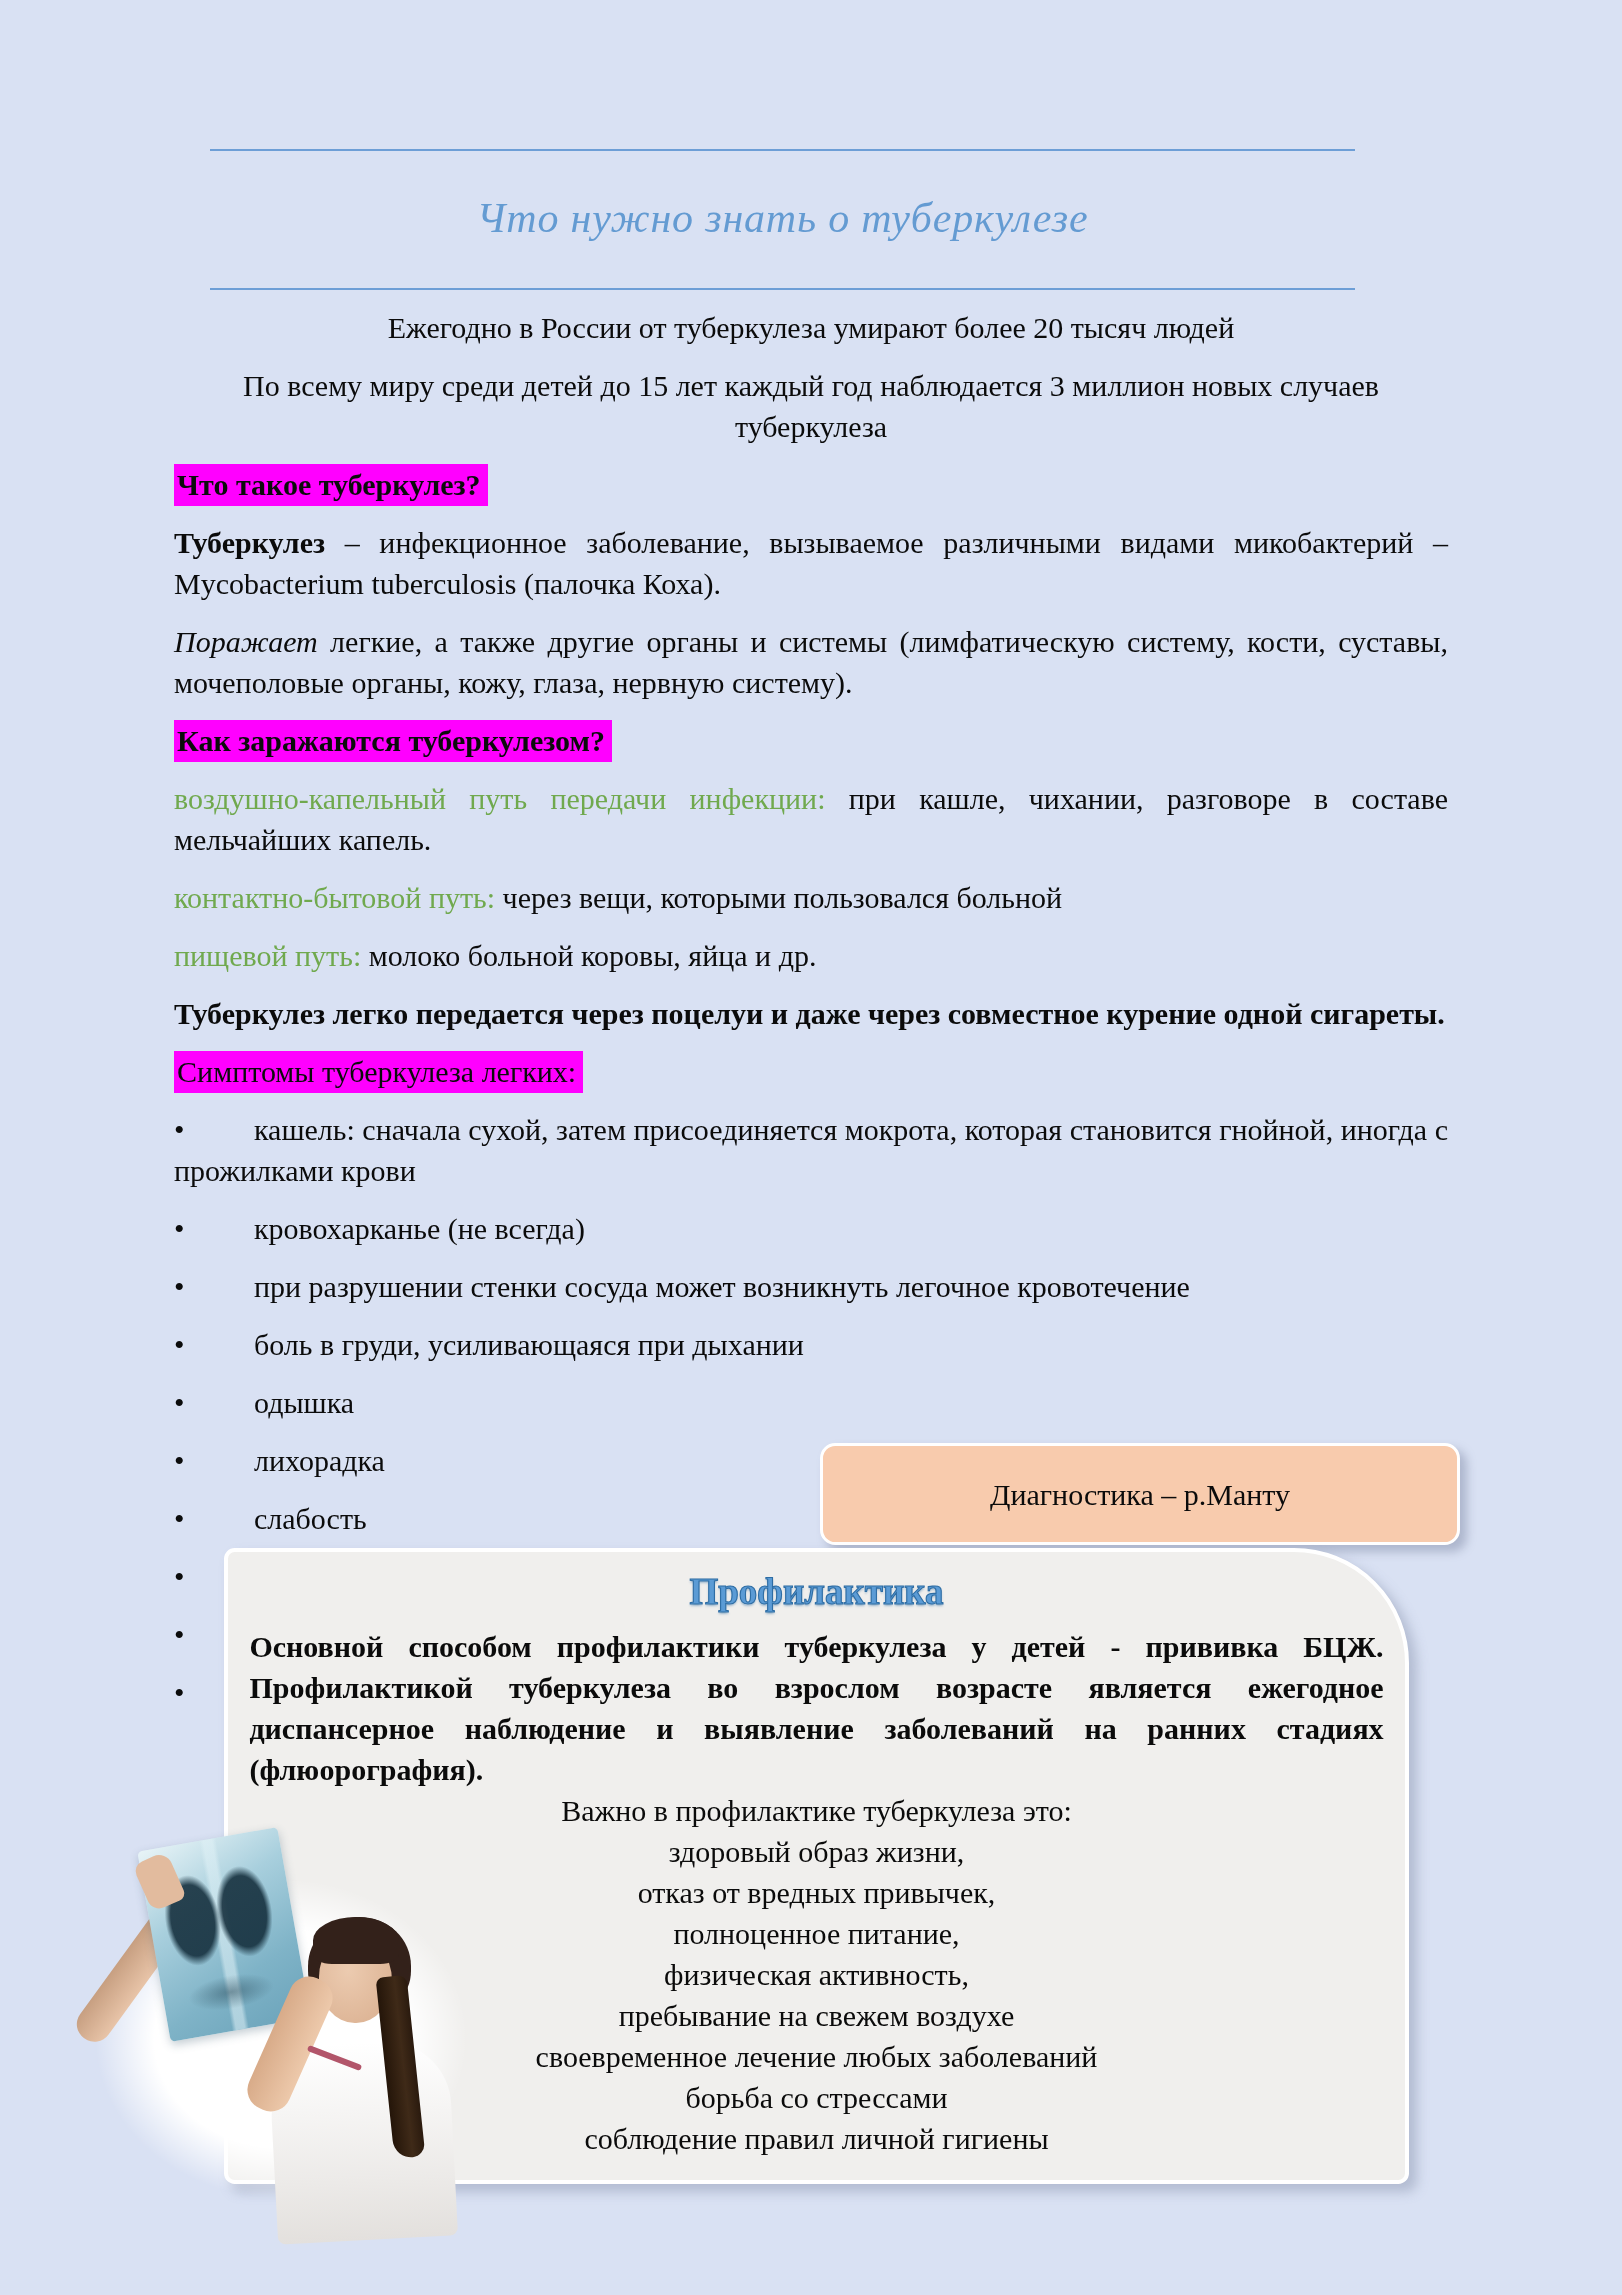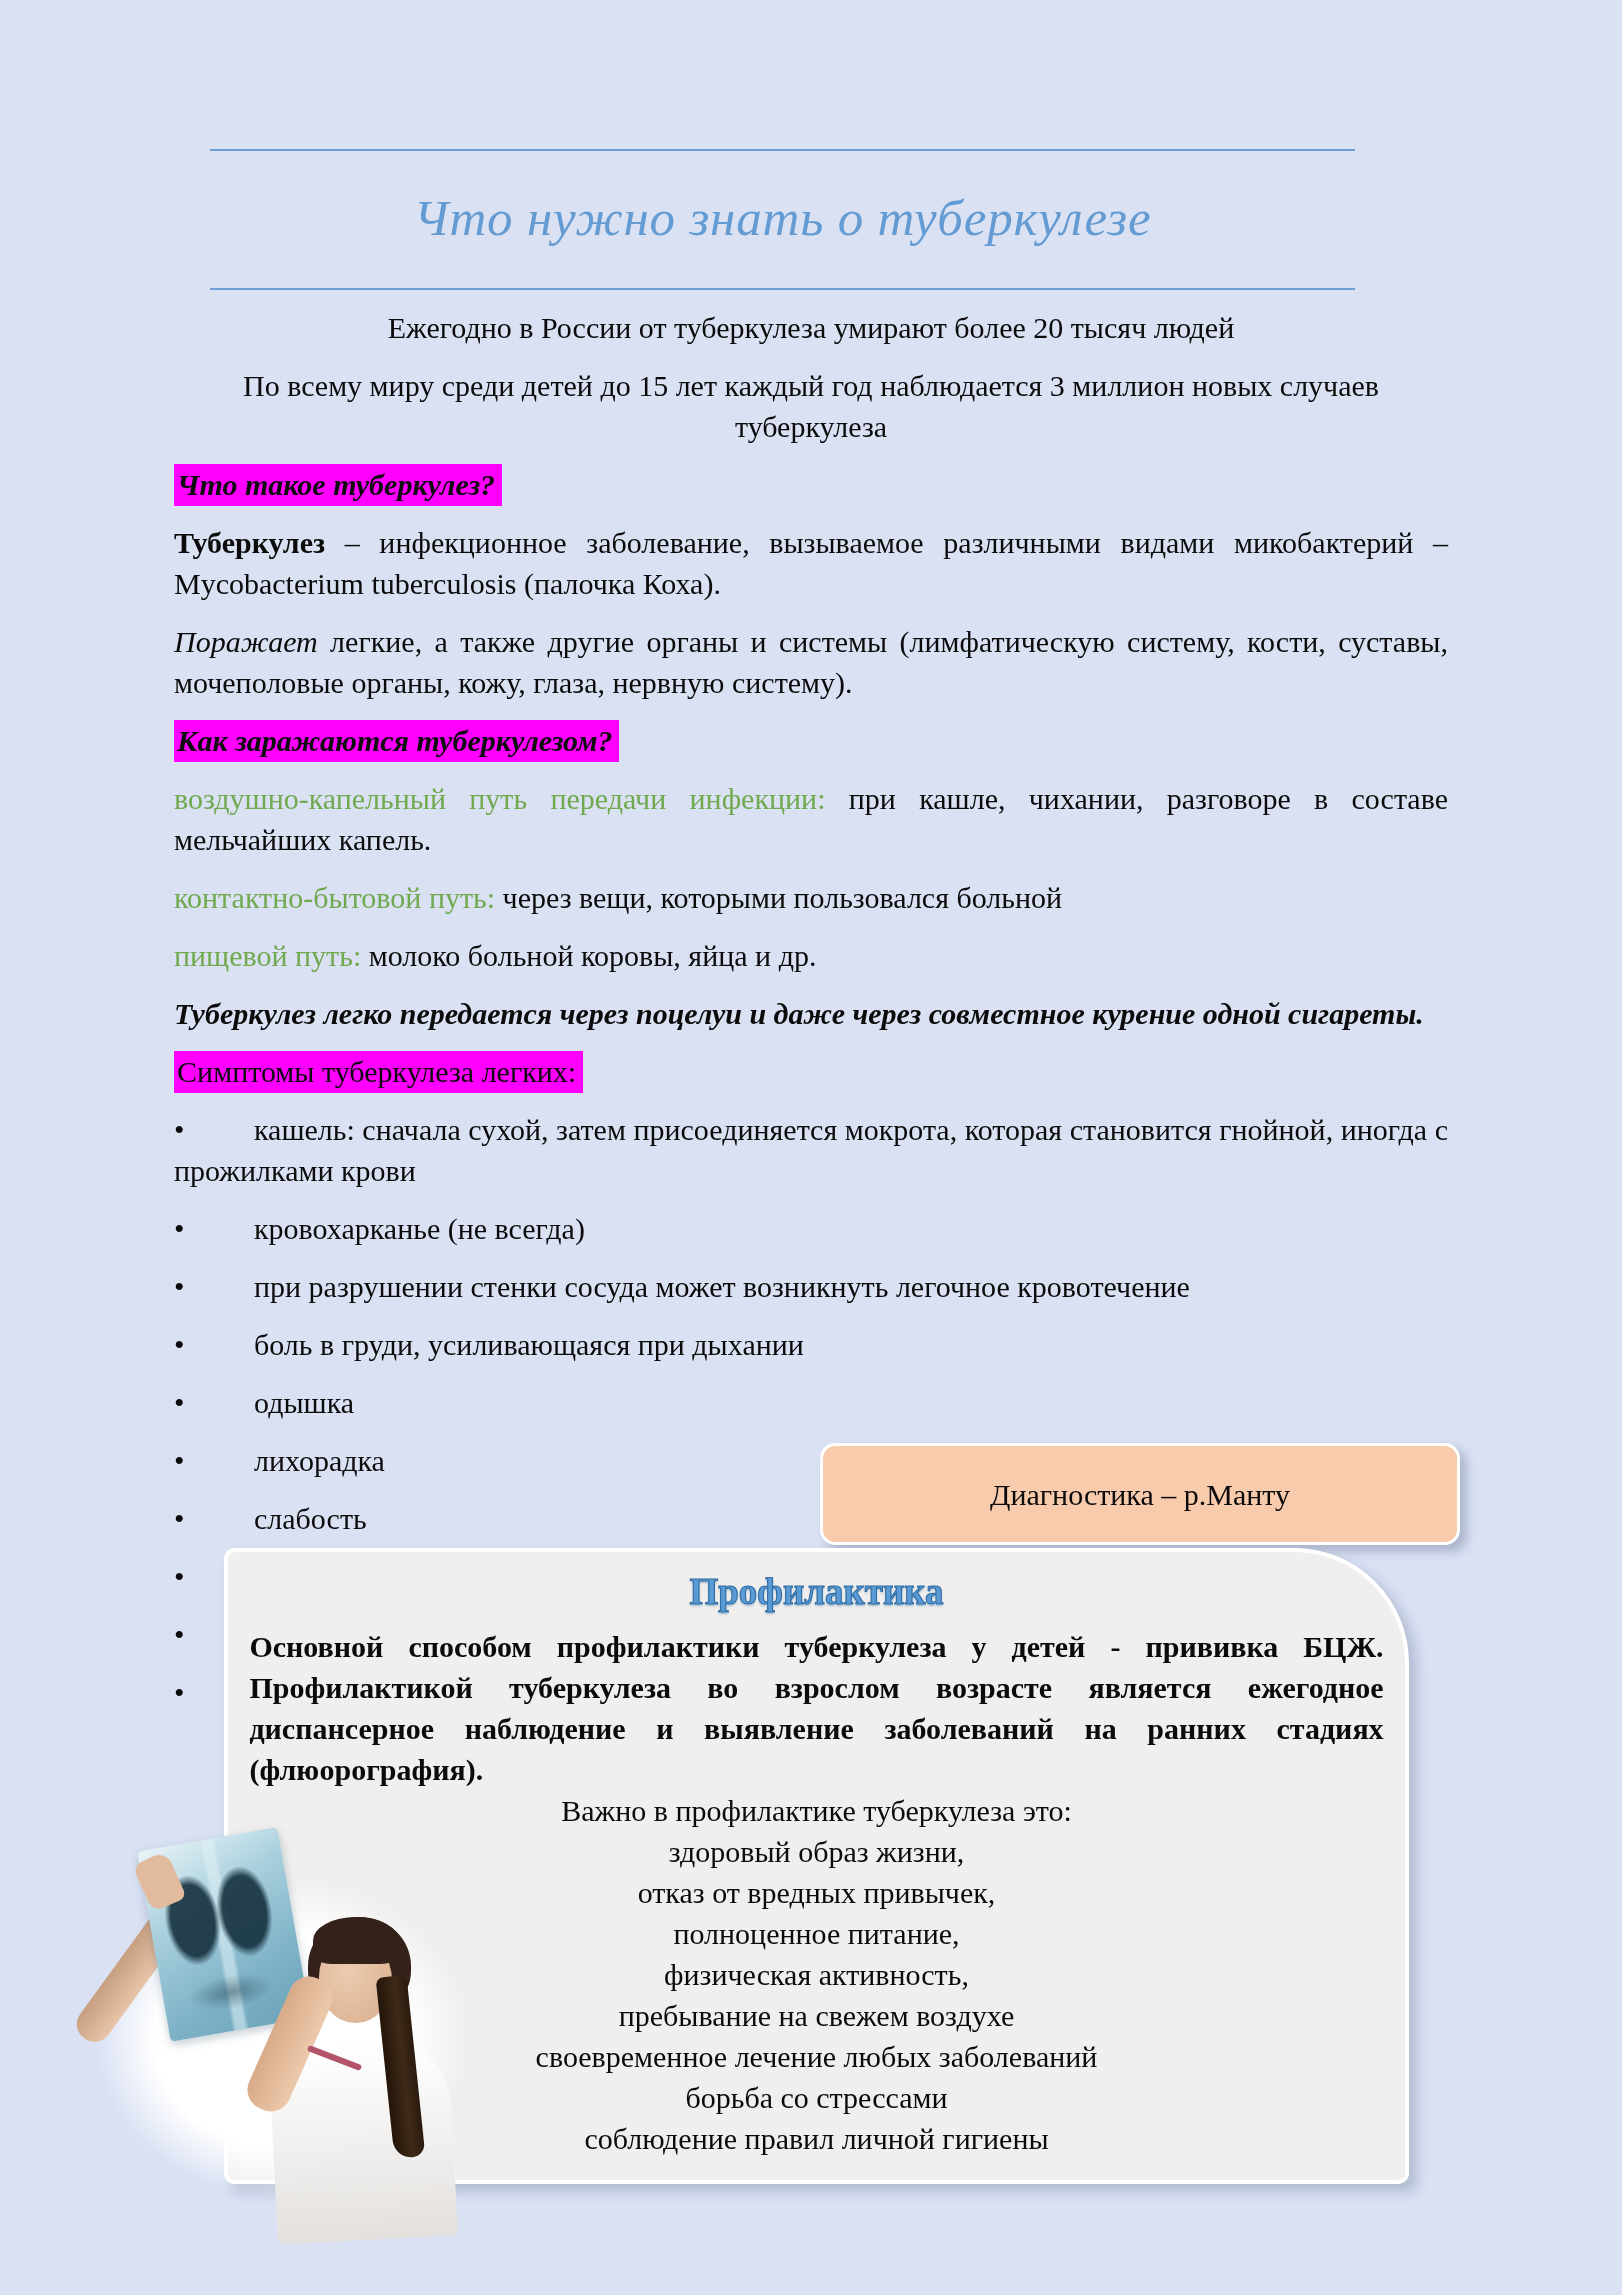--- a/index.html
+++ b/index.html
@@ -10,29 +10,29 @@
     font-size:30px;line-height:41px;color:var(--text-black,#0b0b0b);
   }
   
   .title-block{
     margin:149px 0 0 210px;width:1145px;text-align:center;
     border-top:2.3px solid var(--rule-blue,#6d9ed6);
     border-bottom:2.3px solid var(--rule-blue,#6d9ed6);
     padding:29px 0 31px;
   }
   .title-block h1{
-    margin:0;font-size:51px;line-height:77px;font-weight:normal;font-style:italic;
+    margin:0;font-size:42px;line-height:77px;font-weight:normal;font-style:italic;
     color:var(--title-blue,#649bd2);letter-spacing:0.8px;
   }
   
   .content{margin:10.7px 157px 0 157px;}
   .content p{margin:17px;}
   .center{text-align:center;}
   .just{text-align:justify;}
-  .bi{font-weight:bold;font-style:italic;}
+  .bi{font-weight:bold;}
   .hl{background:var(--highlight-magenta,#ff00ff);padding:3.8px 6.9px 4.6px 3.1px;}
   .green{color:var(--route-green,#70a94e);}
   .bullet .bm{display:inline-block;width:80px;}
   
   .vbox{
     position:absolute;border:3.8px solid #ffffff;border-radius:15.3px;
     box-shadow:6.1px 6.9px 9.2px rgba(110,120,150,.40);
     display:flex;flex-direction:column;align-items:center;justify-content:center;
     text-align:center;
   }

